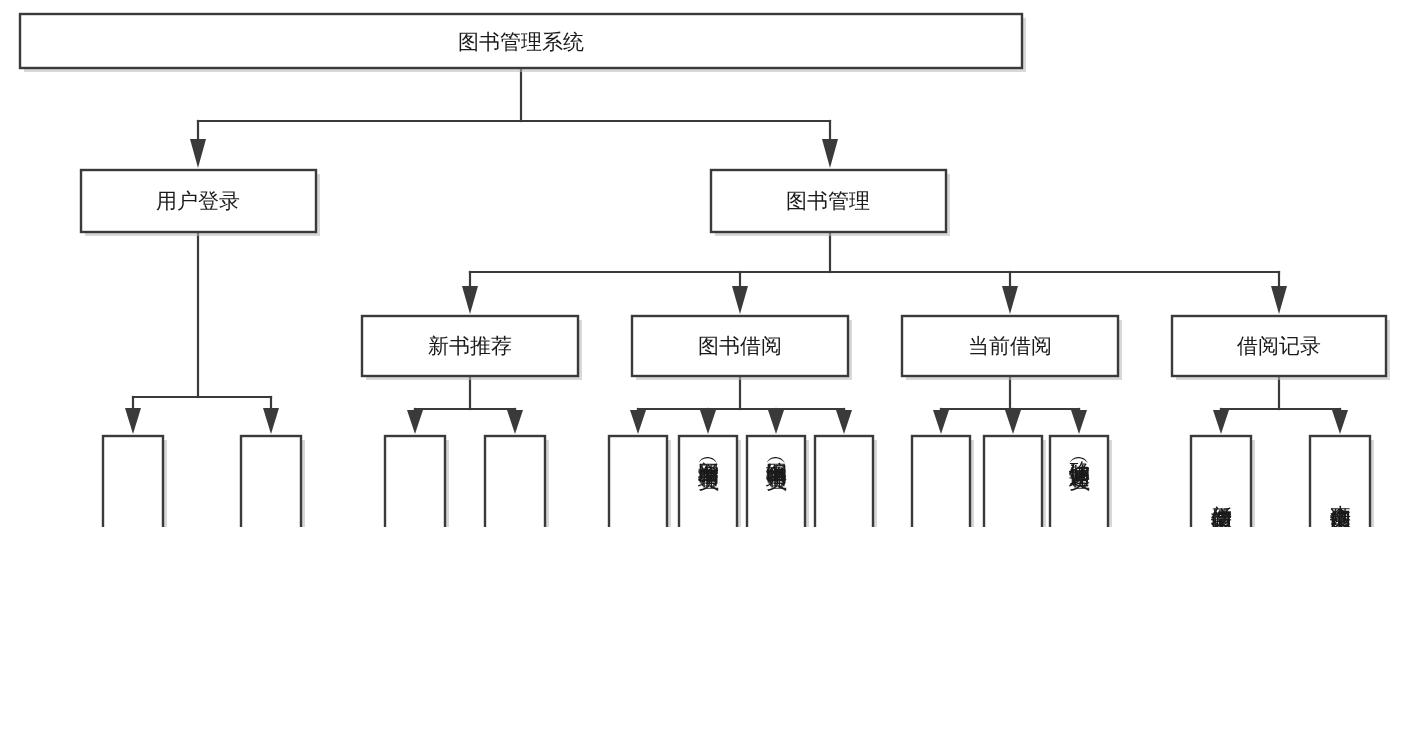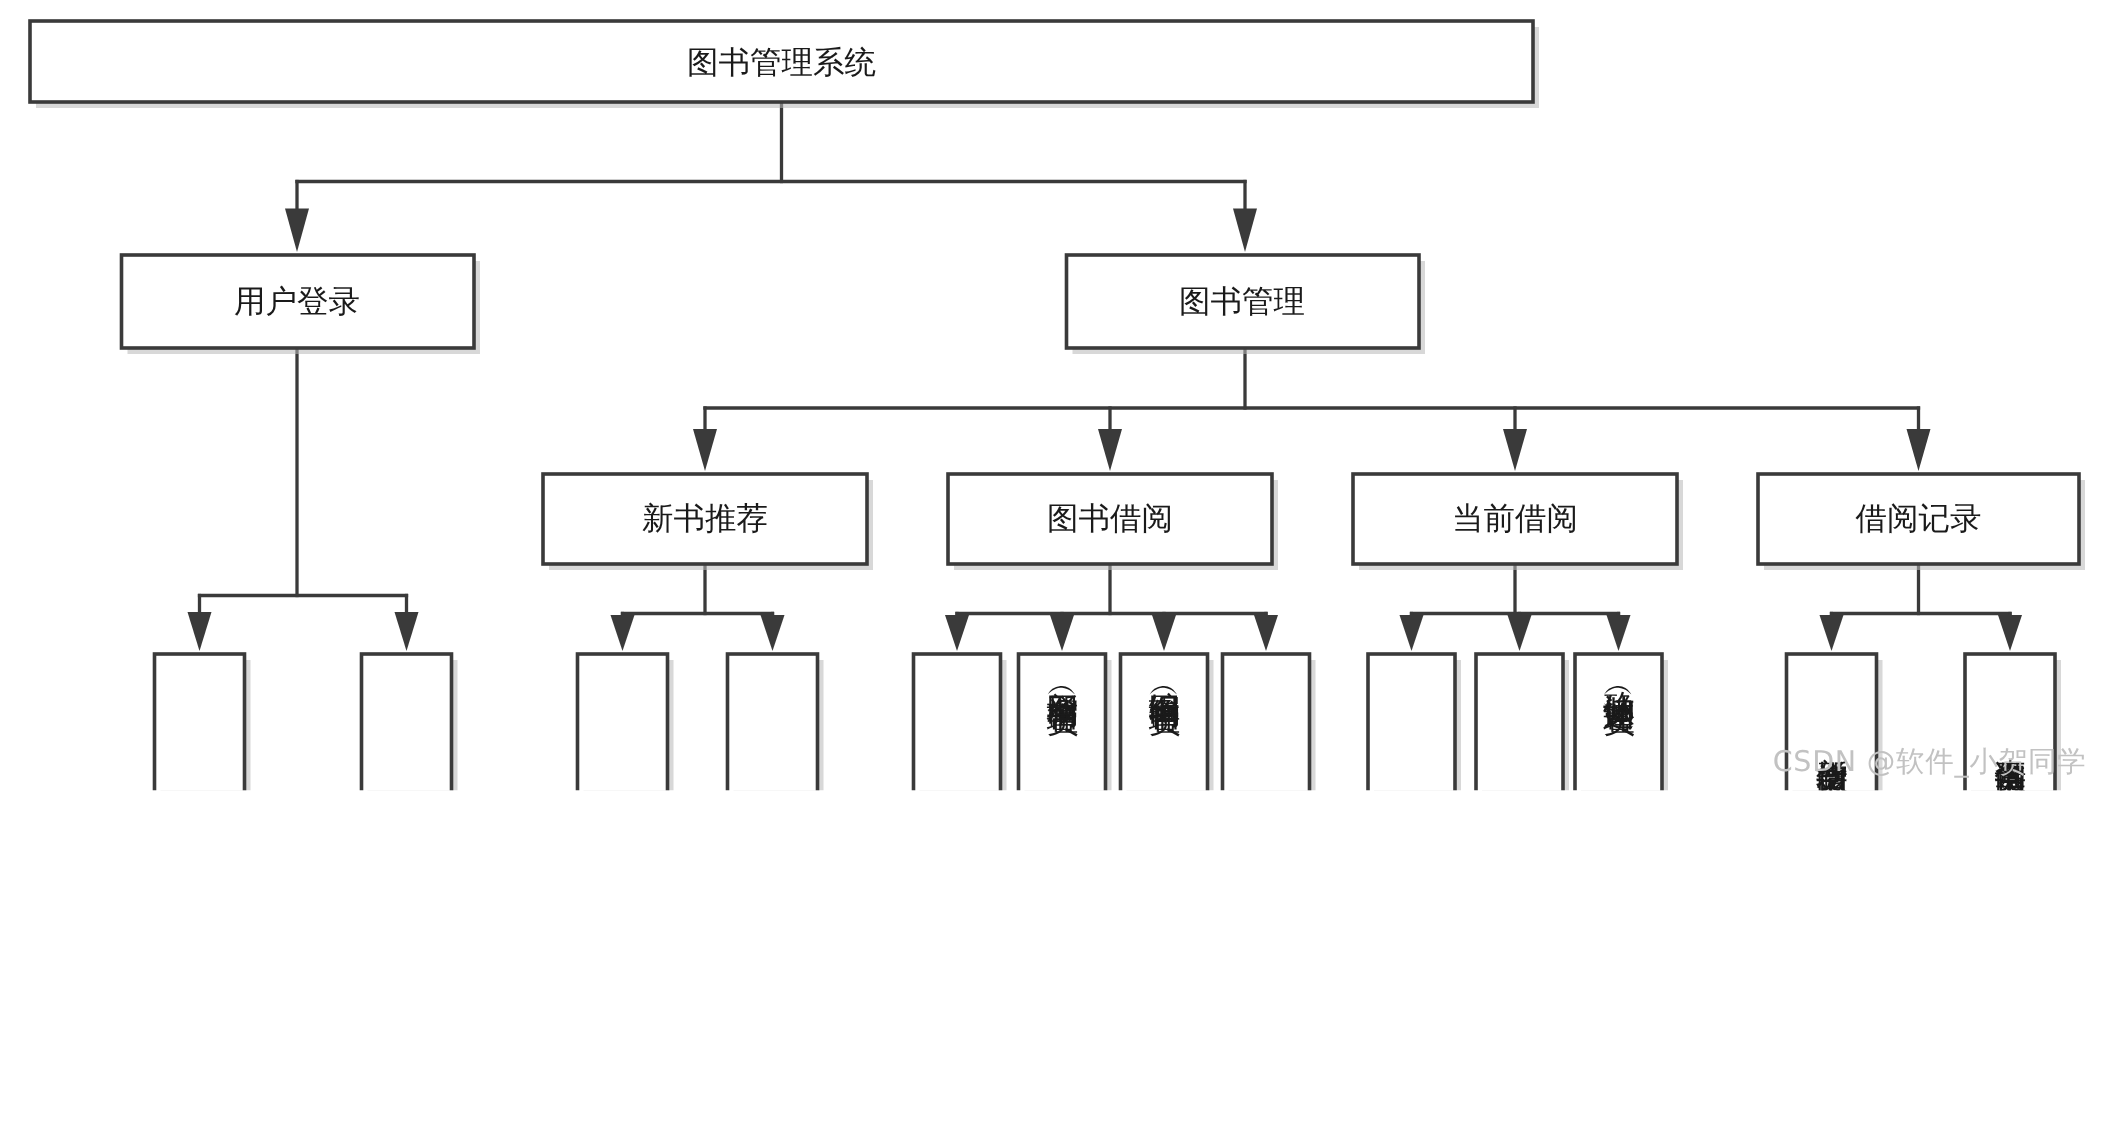--- a/index.html
+++ b/index.html
@@ -281,14 +281,13 @@
   <div class="vlabel-wrap" style="left:1050px; top:436px; width:58px; height:299px;">
     <span class="vlabel" style="margin-top:8px;">确认归还（管理员）</span>
   </div>
   <div class="vlabel-wrap" style="left:1191px; top:436px; width:60px; height:299px;">
     <span class="vlabel" style="margin-top:52px;">新增借阅记录</span>
   </div>
   <div class="vlabel-wrap" style="left:1310px; top:436px; width:60px; height:299px;">
     <span class="vlabel" style="margin-top:52px;">查询借阅记录</span>
   </div>
 
-  <div class="watermark">CSDN @软件_小贺同学</div>
 </div>
 
 </body></html>

